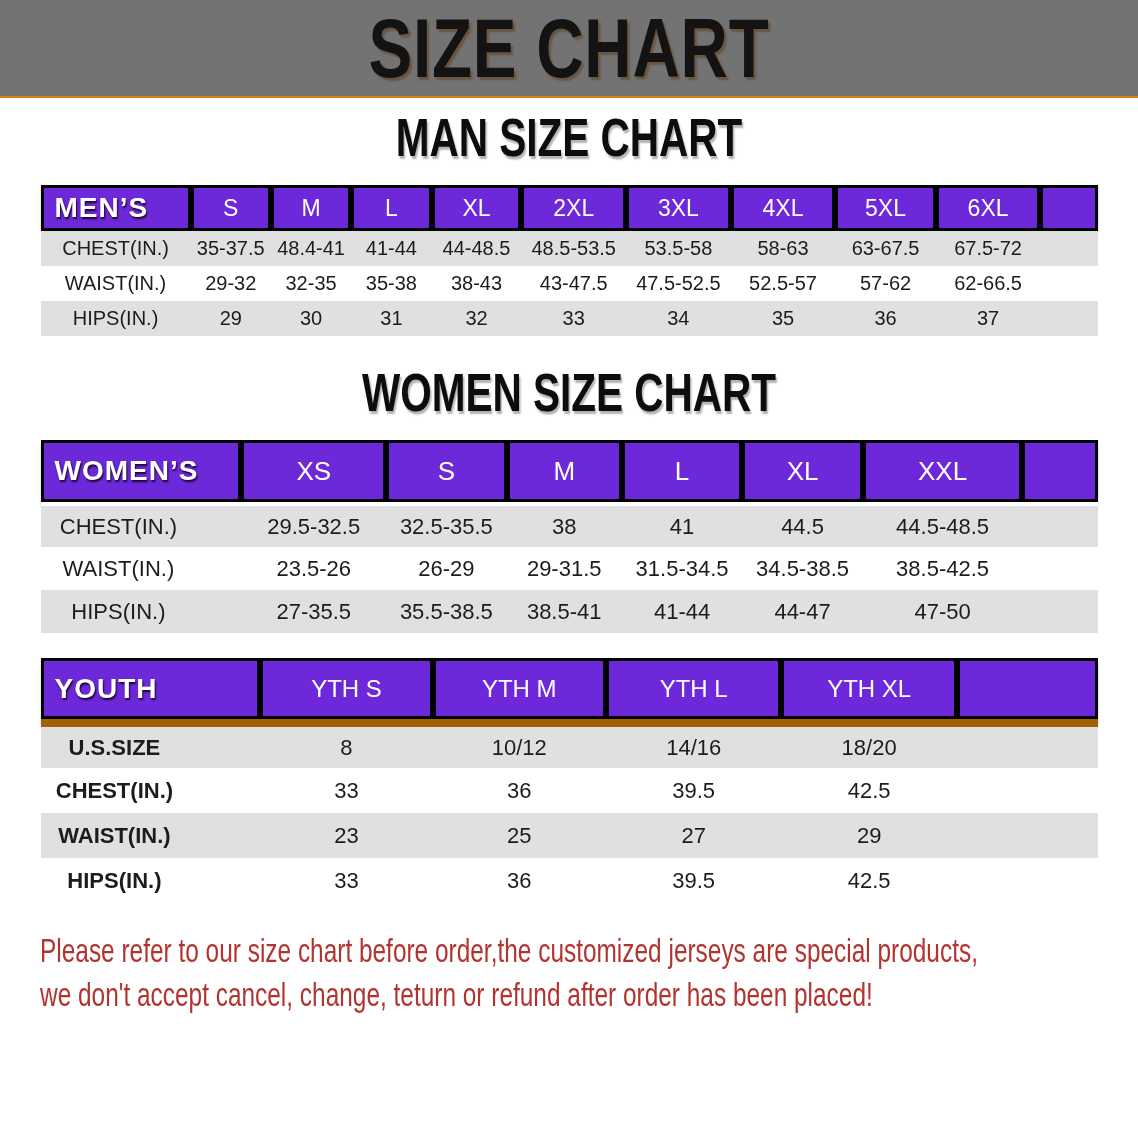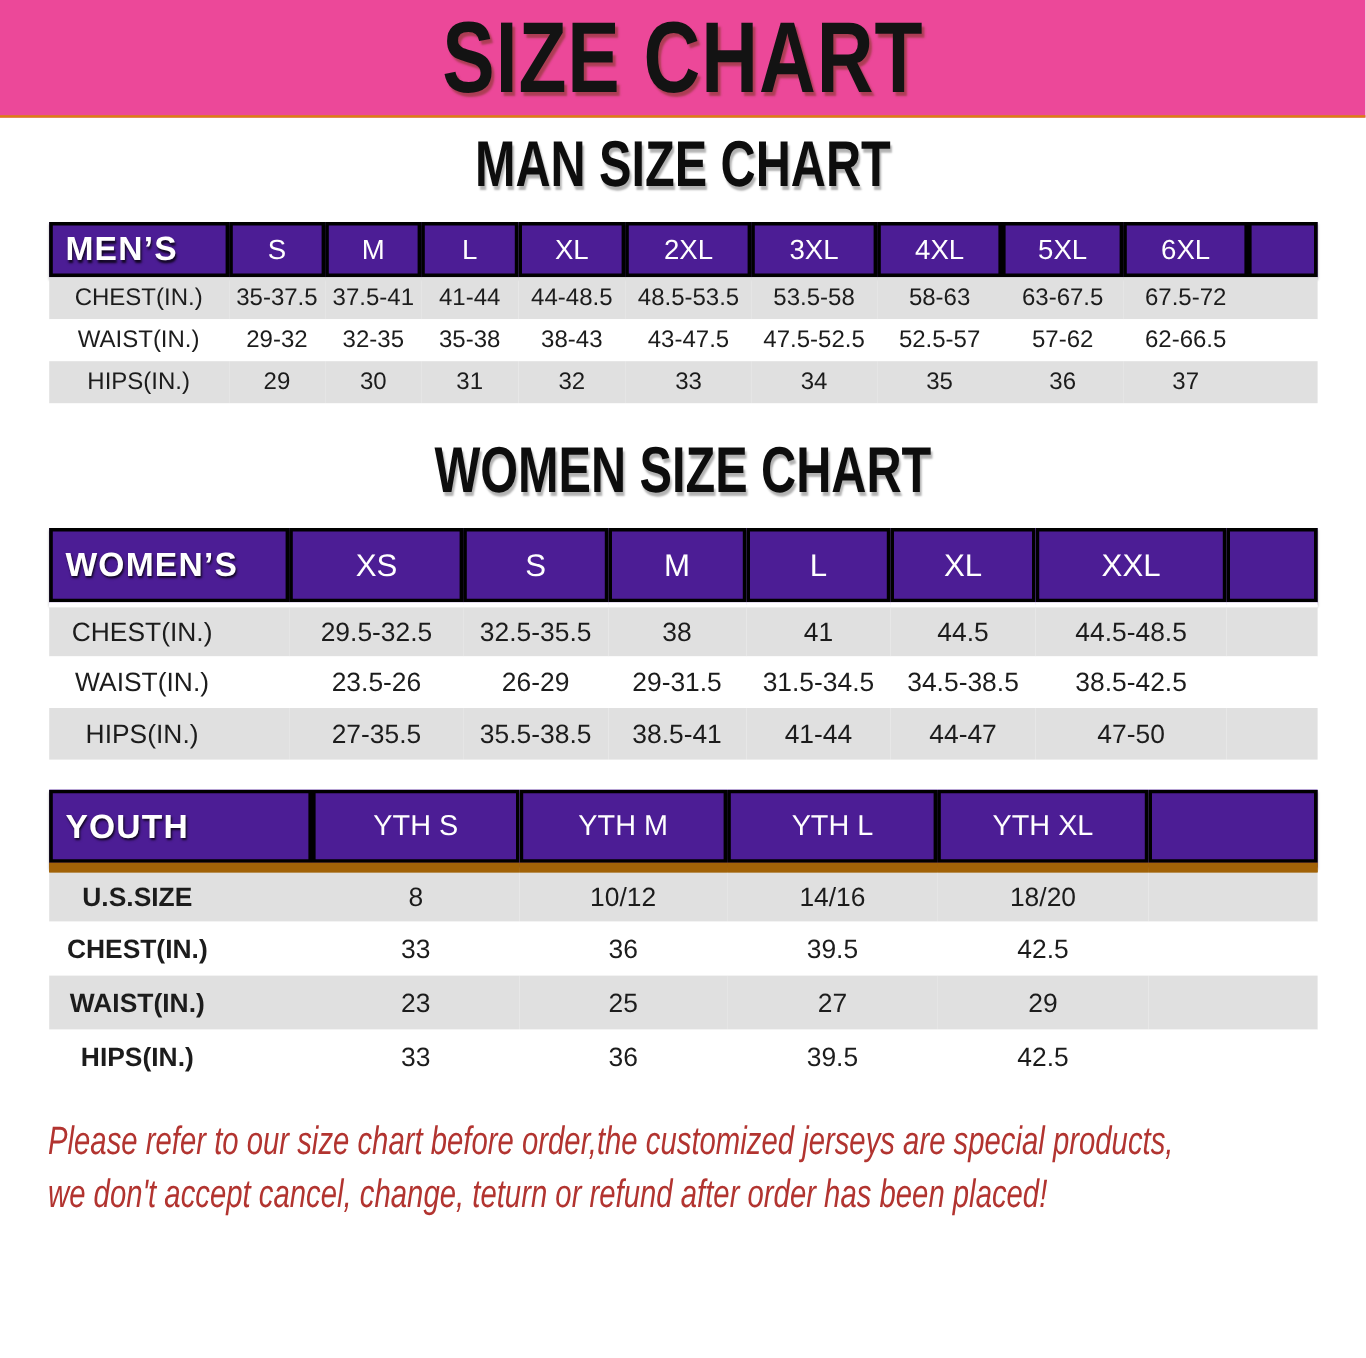--- a/index.html
+++ b/index.html
@@ -8,21 +8,21 @@
     width: 1138px; height: 1132px;
     background: #ffffff;
     overflow: hidden;
     font-family: "Liberation Sans", sans-serif;
     color: #1a1a1a;
   }
 
   
   .banner {
     width: 1138px; height: 98px;
-    background: #ec4899;
+    background: #737373;
     border-bottom: 2px solid #db7e14;
     display: flex; align-items: center; justify-content: center;
   }
   .banner-title {
     display: inline-block;
     transform: scaleX(0.78);
     font-size: 84px; line-height: 1;
     font-weight: 700; color: #131313;
     letter-spacing: 1px;
     text-shadow: 3px 3px 2px rgba(95,48,0,0.45);
@@ -47,21 +47,21 @@
   .heading-women { margin-top: 32px; }
   .heading-youth { margin-top: 50px; }
 
   
   table.size-table {
     width: 100%;
     border-collapse: collapse;
     table-layout: fixed;
   }
   table.size-table th {
-    background: #4c1d95;
+    background: #6d28d9;
     box-shadow: inset 0 0 0 3px #000, 0 2px 2px rgba(0,0,0,0.25);
     color: #ffffff; font-weight: 400;
     text-align: center; padding: 0;
   }
   table.size-table th.corner {
     text-align: left; padding-left: 14px;
     font-weight: 700; font-size: 28px; letter-spacing: 1px;
     text-shadow: 1px 2px 2px rgba(0,0,0,0.8);
   }
   table.size-table td {
@@ -78,21 +78,21 @@
   .women-table th { height: 64px; font-size: 26px; border-bottom: 4px solid #fff; }
   .women-table td { height: 43px; font-size: 22px; }
   .women-table td.rowlabel { padding-right: 45px; }
 
   .youth-table { margin-top: 25px; }
   .youth-table th { height: 65px; font-size: 24px; border-bottom: 8px solid #a16207; }
   .youth-table td { height: 45px; font-size: 22px; }
   .youth-table td.rowlabel { padding-right: 72px; font-weight: bold; }
 
   
-  .disclaimer { margin: 26px 0 0 40px; font-style: italic; }
+  .disclaimer { margin: 26px 0 0 40px; }
   .disclaimer-line {
     display: block;
     white-space: nowrap;
     transform: scaleX(0.74);
     transform-origin: 0 50%;
     font-size: 33px; line-height: 44px;
     color: #B23430; font-weight: 400;
   }
 </style>
 </head>
@@ -134,21 +134,21 @@
         <th>4XL</th>
         <th>5XL</th>
         <th>6XL</th>
         <th></th>
       </tr>
     </thead>
     <tbody>
       <tr>
         <td class="rowlabel">CHEST(IN.)</td>
         <td>35-37.5</td>
-        <td>37.5-41</td>
+        <td>48.4-41</td>
         <td>41-44</td>
         <td>44-48.5</td>
         <td>48.5-53.5</td>
         <td>53.5-58</td>
         <td>58-63</td>
         <td>63-67.5</td>
         <td>67.5-72</td>
         <td></td>
       </tr>
       <tr>

